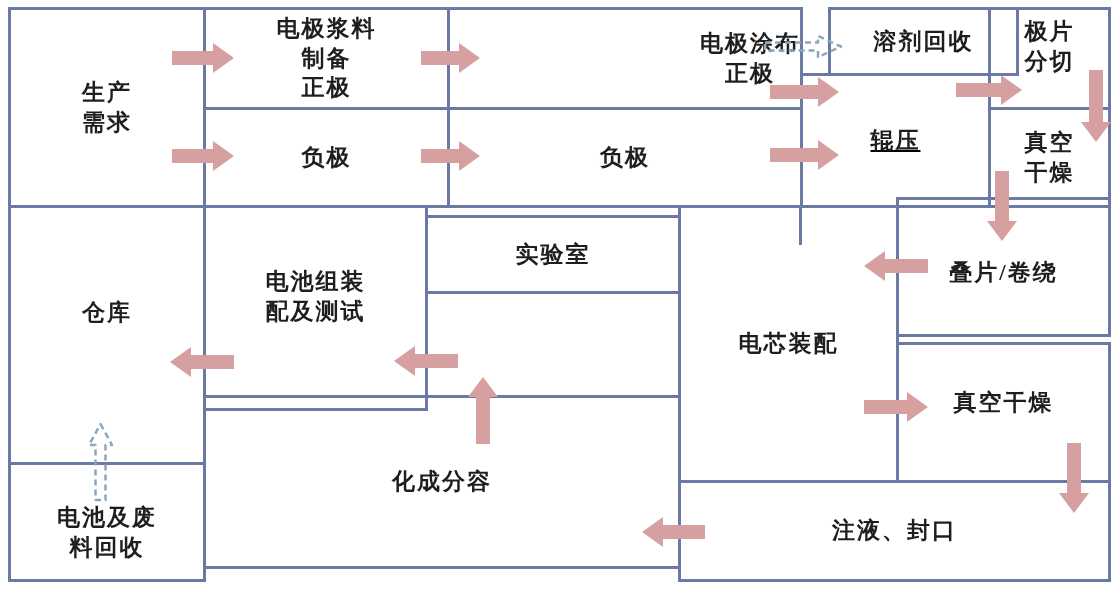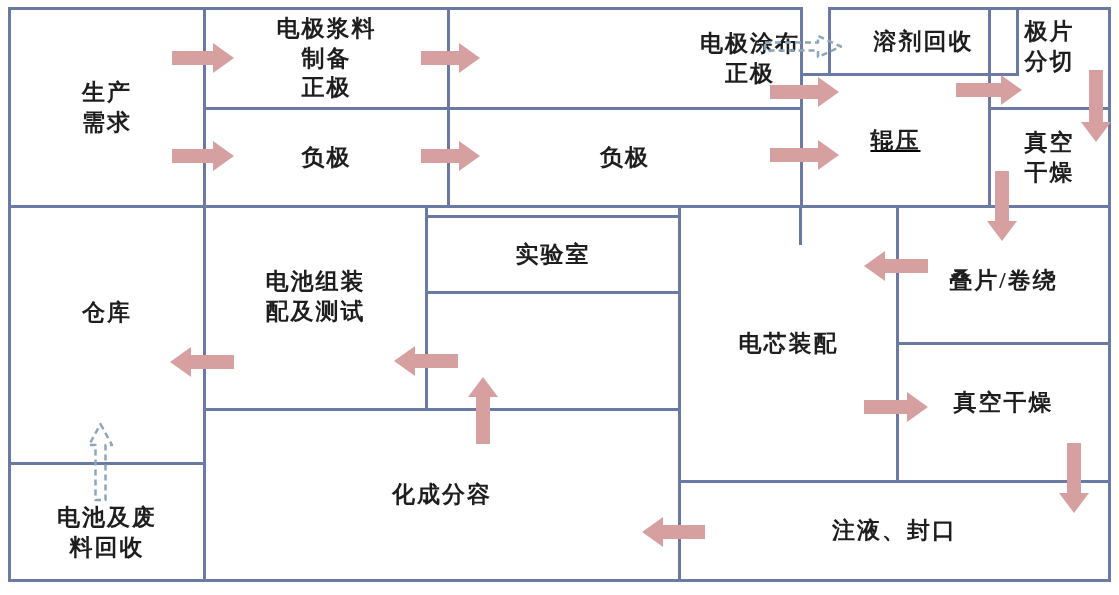--- a/index.html
+++ b/index.html
@@ -92,27 +92,27 @@
     <span class="lbl">电池及废
 料回收</span>
   </div>
   <div class="box" style="left:203px;top:205px;width:225px;height:206px;padding-bottom:22px;">
     <span class="lbl">电池组装
 配及测试</span>
   </div>
   <div class="box" style="left:425px;top:205px;width:256px;height:79px;margin-top:10px;">
     <span class="lbl">实验室</span>
   </div>
-  <div class="box" style="left:203px;top:408px;width:478px;height:174px;">
+  <div class="box" style="left:203px;top:395px;width:478px;height:174px;">
     <span class="lbl">化成分容</span>
   </div>
   <div class="box" style="left:678px;top:205px;width:221px;height:278px;">
     <span class="lbl">电芯装配</span>
   </div>
-  <div class="box" style="left:896px;top:205px;width:215px;height:140px;padding-top:12px;">
+  <div class="box" style="left:896px;top:197px;width:215px;height:140px;padding-top:12px;">
     <span class="lbl">叠片/卷绕</span>
   </div>
   <div class="box" style="left:896px;top:342px;width:215px;height:141px;padding-bottom:20px;">
     <span class="lbl">真空干燥</span>
   </div>
   <div class="box" style="left:678px;top:480px;width:433px;height:102px;">
     <span class="lbl">注液、封口</span>
   </div>
 
   <div class="wall-stub" style="left:799px;top:205px;width:3px;height:40px;"></div>

